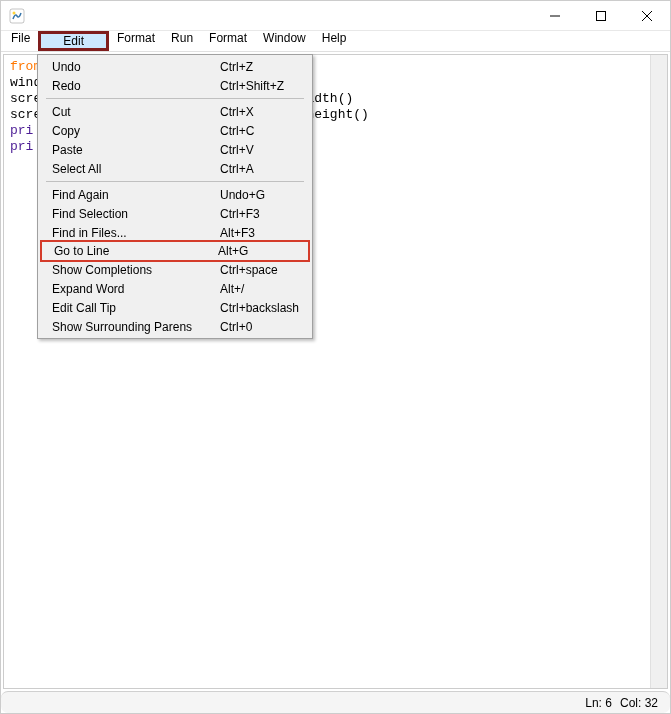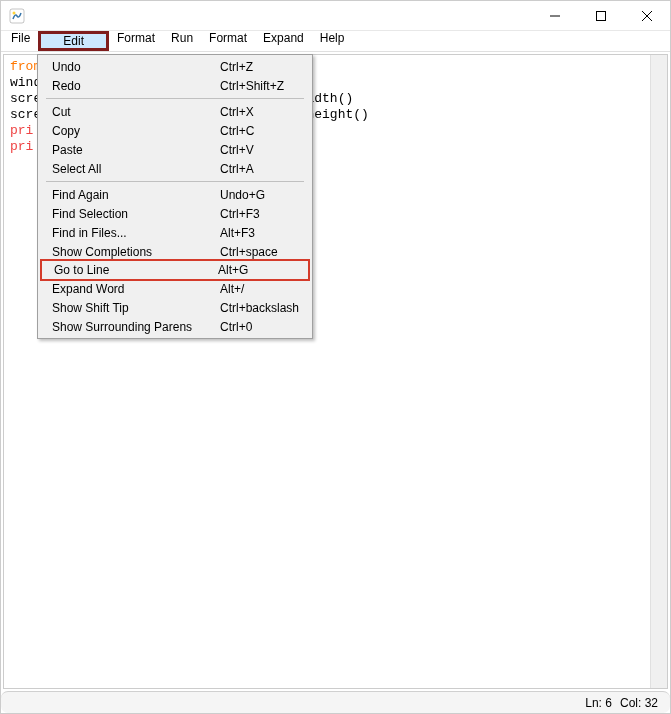--- a/index.html
+++ b/index.html
@@ -63,21 +63,21 @@
     }
     .code-area {
       padding: 4px 6px;
       font-family: "Consolas", "Courier New", monospace;
       font-size: 13px;
       line-height: 16px;
       white-space: pre;
       color: #000;
     }
     .kw-orange { color: #ff7700; }
-    .kw-purple { color: #ef4444; }
+    .kw-purple { color: #4c1d95; }
 
     .dropdown {
       position: absolute;
       top: -1px;
       left: 33px;
       width: 276px;
       background: #f0f0f0;
       border: 1px solid #a0a0a0;
       box-shadow: 2px 2px 3px rgba(0,0,0,0.25);
       padding: 2px;
@@ -152,21 +152,21 @@
       </svg>
   </div>
 </div>
 
 <div class="menubar" id="menubar">
     <div class="menuitem">File</div>
     <div class="menuitem active">Edit</div>
     <div class="menuitem">Format</div>
     <div class="menuitem">Run</div>
     <div class="menuitem">Format</div>
-    <div class="menuitem">Expand</div>
+    <div class="menuitem">Window</div>
     <div class="menuitem">Help</div>
   </div>
 
 <div class="content">
   <div class="code-area"><span class="kw-orange">from</span><span></span>
 <span>wind</span>
 <span>scre</span>                                <span>nwidth()</span>
 <span>scre</span>                                <span>enheight()</span>
 <span class="kw-purple">pri</span>
 <span class="kw-purple">pri</span></div>
@@ -205,34 +205,34 @@
         <span class="dd-shortcut">Undo+G</span>
       </div>
       <div class="dd-item">
         <span class="dd-label">Find Selection</span>
         <span class="dd-shortcut">Ctrl+F3</span>
       </div>
       <div class="dd-item">
         <span class="dd-label">Find in Files...</span>
         <span class="dd-shortcut">Alt+F3</span>
       </div>
-      <div class="dd-item">
-        <span class="dd-label">Show Completions</span>
-        <span class="dd-shortcut">Ctrl+space</span>
-      </div>
       <div class="dd-item dd-highlight">
         <span class="dd-label">Go to Line</span>
         <span class="dd-shortcut">Alt+G</span>
       </div>
       <div class="dd-item">
+        <span class="dd-label">Show Completions</span>
+        <span class="dd-shortcut">Ctrl+space</span>
+      </div>
+      <div class="dd-item">
         <span class="dd-label">Expand Word</span>
         <span class="dd-shortcut">Alt+/</span>
       </div>
       <div class="dd-item">
-        <span class="dd-label">Show Shift Tip</span>
+        <span class="dd-label">Edit Call Tip</span>
         <span class="dd-shortcut">Ctrl+backslash</span>
       </div>
       <div class="dd-item">
         <span class="dd-label">Show Surrounding Parens</span>
         <span class="dd-shortcut">Ctrl+0</span>
       </div>
     </div>
 </div>
 
 <div class="statusbar">

